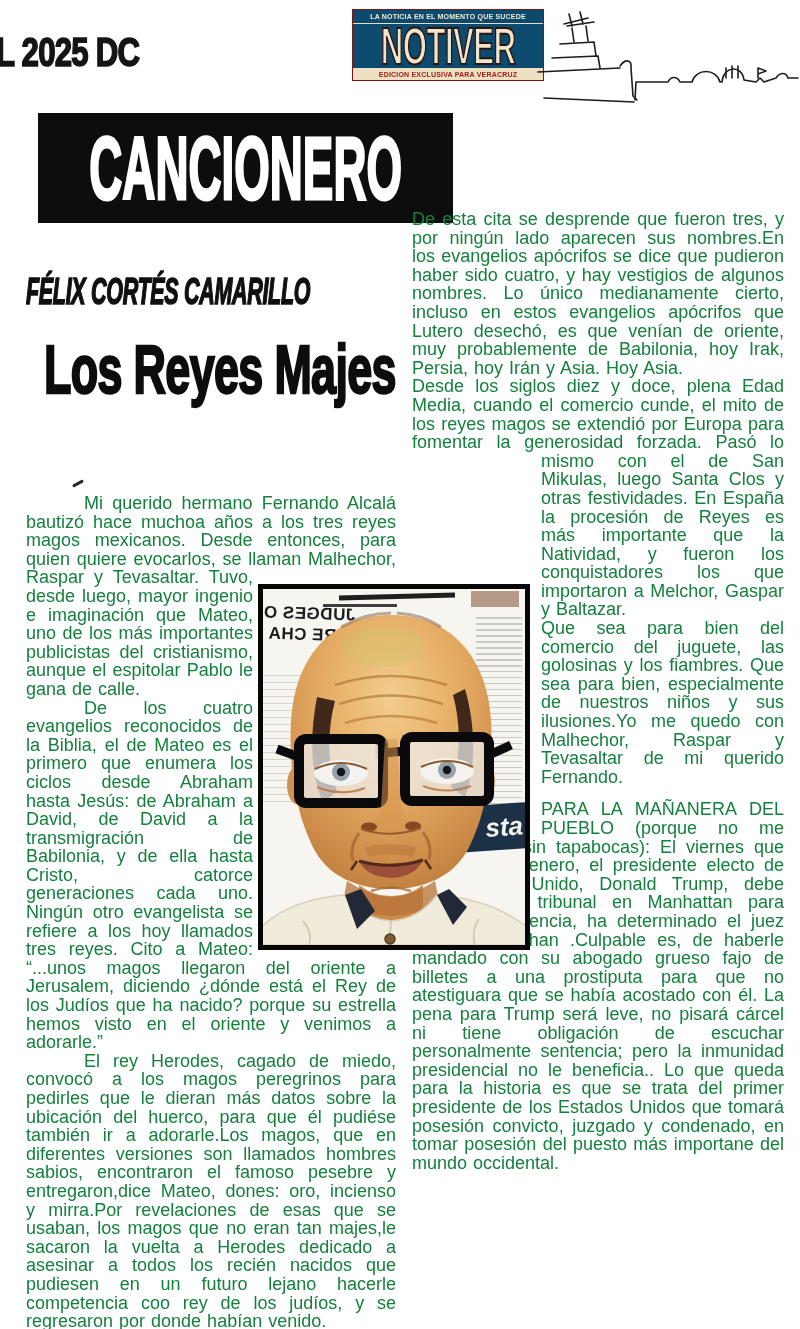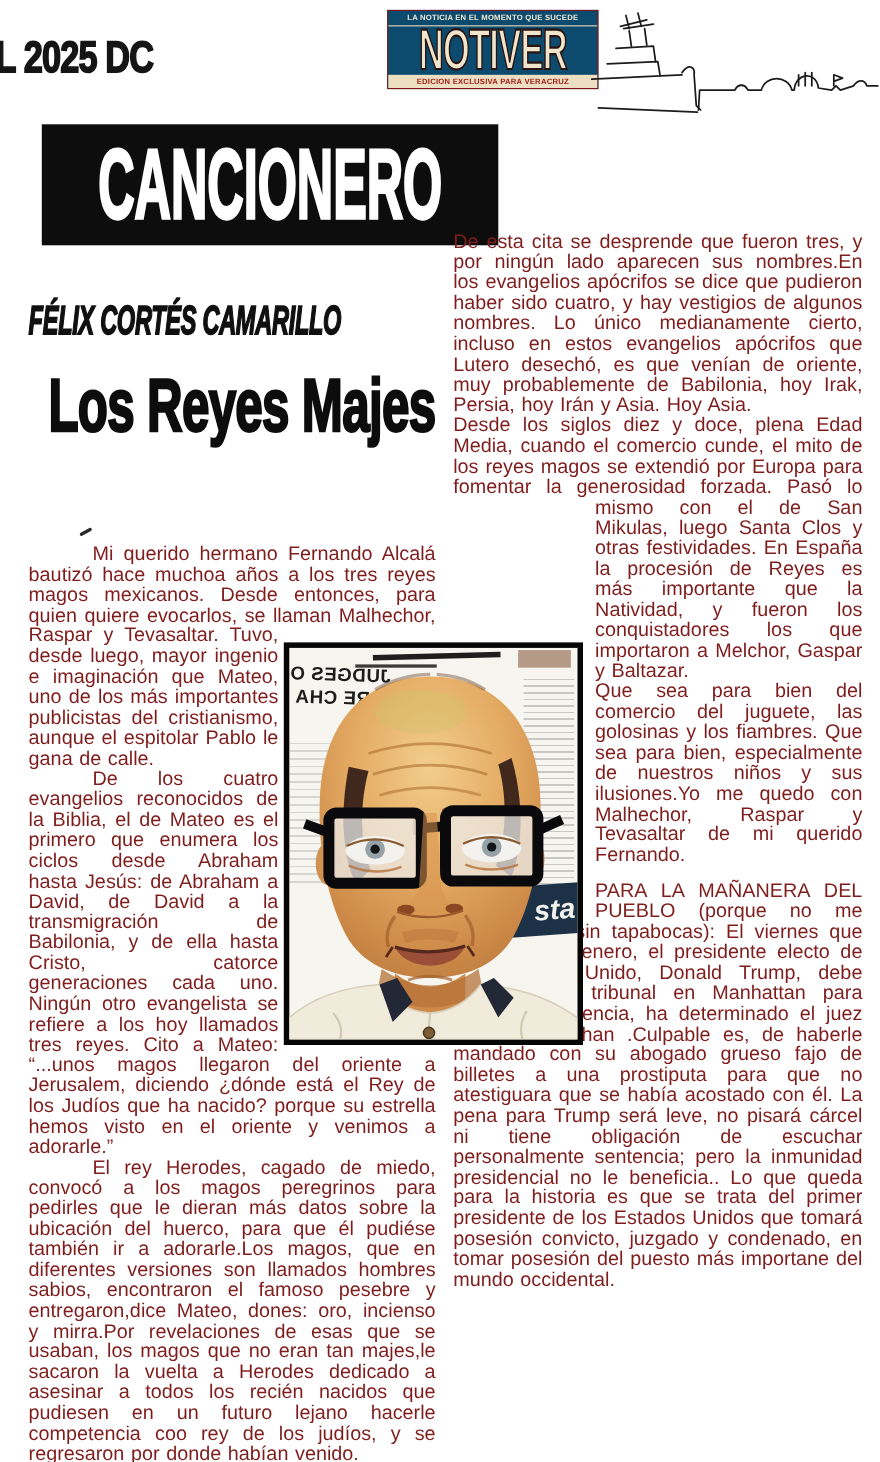--- a/index.html
+++ b/index.html
@@ -34,21 +34,21 @@
     transform:scaleX(0.58);transform-origin:left top;}
   .title{left:28px;top:330px;margin-left:16px;}
   .title-text{display:inline-block;font-size:68px;font-weight:700;color:#0d0d0d;
     -webkit-text-stroke:2.4px #0d0d0d;letter-spacing:-1px;white-space:nowrap;
     transform:scaleX(0.66);transform-origin:left top;}
   .stray-mark{left:72px;top:482px;width:12px;height:3px;background:#2a2a2a;
     transform:rotate(-28deg);border-radius:2px;}
 
   
   .col{position:absolute;font-size:18px;line-height:18.6px;text-align:justify;
-    color:#7f1d1d;hyphens:auto;-webkit-hyphens:auto;word-spacing:1px;}
+    color:#15803d;hyphens:auto;-webkit-hyphens:auto;word-spacing:1px;}
   .col p{margin:0;}
   .col-left{left:26px;top:494px;width:370px;}
   .col-right{left:412px;top:210px;width:372px;}
   .indent{text-indent:58px;}
   .spacer-left{display:block;float:right;width:143px;height:382px;}
   .spacer-right{display:block;float:left;width:129px;height:384px;}
   .gap-top{margin-top:14px !important;}
   .email{margin-top:24px !important;text-align:left;}
 
   

